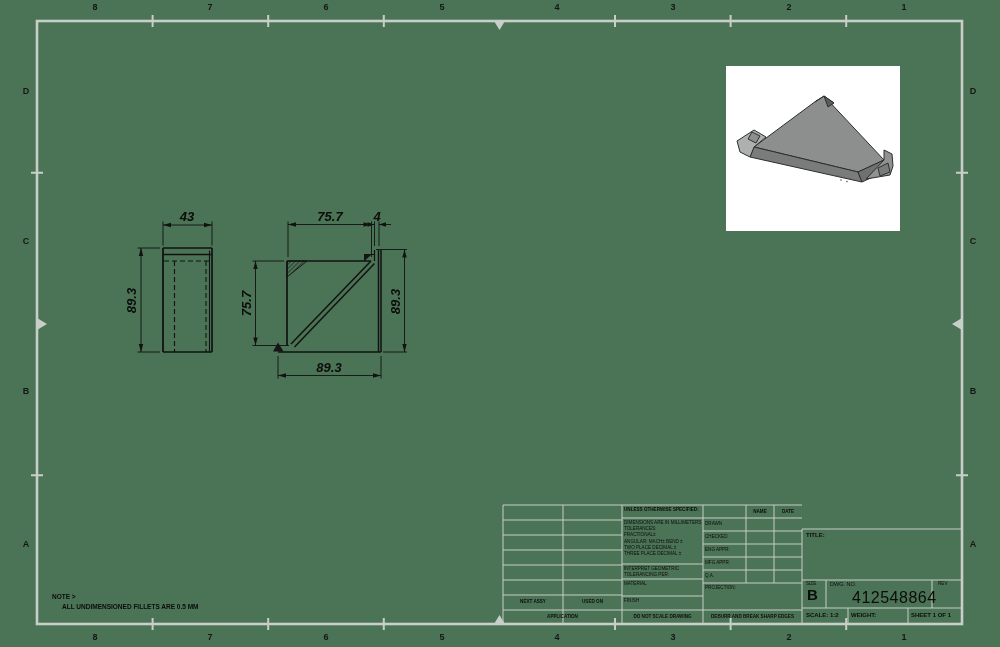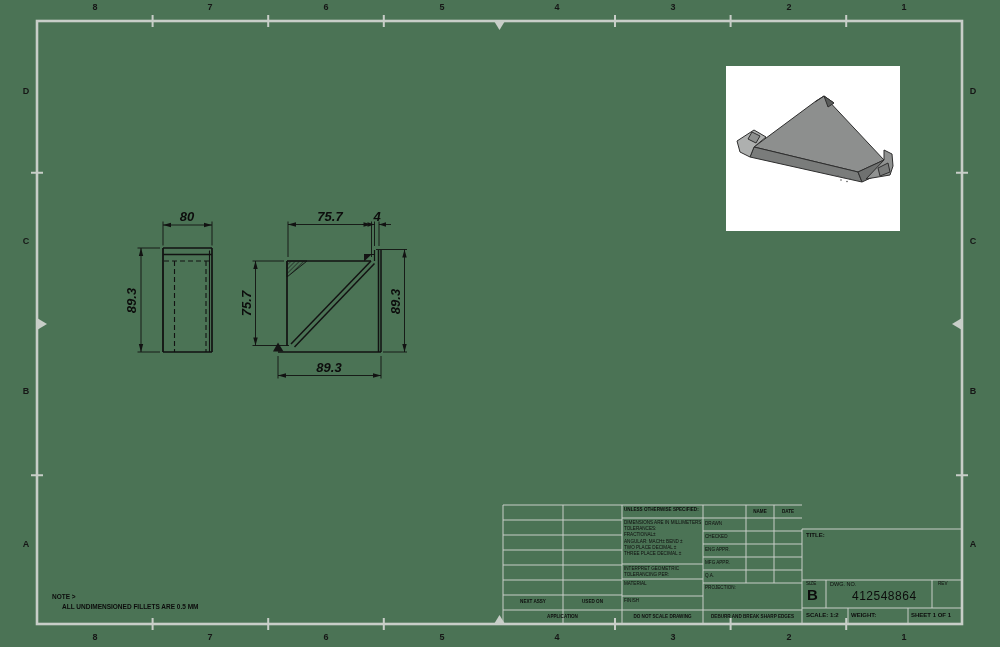--- a/index.html
+++ b/index.html
@@ -7,21 +7,21 @@
          font-family:"Liberation Sans",sans-serif;color:#101010;}
   .abs{position:absolute;}
   .zone{position:absolute;font-size:9px;font-weight:bold;color:#161616;width:14px;text-align:center;}
   .dim{position:absolute;font-style:italic;font-weight:600;font-size:13px;color:#0c0c0c;text-align:center;}
   .rot{transform:rotate(-90deg);transform-origin:center center;}
   .tbt{position:absolute;font-size:4.6px;line-height:1.35;color:#0e0e0e;white-space:pre-line;}
   .tbt.b{font-weight:bold;}
   .ctr{text-align:center;}
   .note{position:absolute;font-size:6.5px;font-weight:bold;color:#0c0c0c;}
   .bigB{position:absolute;font-size:15px;font-weight:bold;color:#0c0c0c;}
-  .dwgnum{position:absolute;font-size:12px;color:#0c0c0c;letter-spacing:.5px;text-align:right;}
+  .dwgnum{position:absolute;font-size:16px;color:#0c0c0c;letter-spacing:.5px;text-align:right;}
   .scl{position:absolute;font-size:6px;font-weight:bold;color:#0c0c0c;}
 </style>
 </head>
 <body>
 
 <div class="sheet">
 
   <svg class="abs" style="left:0;top:0" width="1000" height="647" viewBox="0 0 1000 647">
     <defs>
       <pattern id="hatch" width="3" height="3" patternTransform="rotate(45)" patternUnits="userSpaceOnUse">
@@ -166,21 +166,21 @@
   <div class="zone" style="left:19px;top:86px">D</div>
   <div class="zone" style="left:19px;top:236px">C</div>
   <div class="zone" style="left:19px;top:386px">B</div>
   <div class="zone" style="left:19px;top:539px">A</div>
 
   <div class="zone" style="left:966px;top:86px">D</div>
   <div class="zone" style="left:966px;top:236px">C</div>
   <div class="zone" style="left:966px;top:386px">B</div>
   <div class="zone" style="left:966px;top:539px">A</div>
 
-  <div class="dim" style="left:173px;top:209px;width:28px">80</div>
+  <div class="dim" style="left:173px;top:209px;width:28px">43</div>
   <div class="dim rot" style="left:113px;top:293px;width:36px">89.3</div>
   <div class="dim" style="left:312px;top:209px;width:36px">75.7</div>
   <div class="dim" style="left:369px;top:209px;width:16px">4</div>
   <div class="dim rot" style="left:228px;top:296px;width:36px">75.7</div>
   <div class="dim rot" style="left:377px;top:294px;width:36px">89.3</div>
   <div class="dim" style="left:311px;top:360px;width:36px">89.3</div>
 
   <div class="note" style="left:52px;top:593px">NOTE &gt;</div>
   <div class="note" style="left:62px;top:603px">ALL UNDIMENSIONED FILLETS ARE 0.5 MM</div>
 

